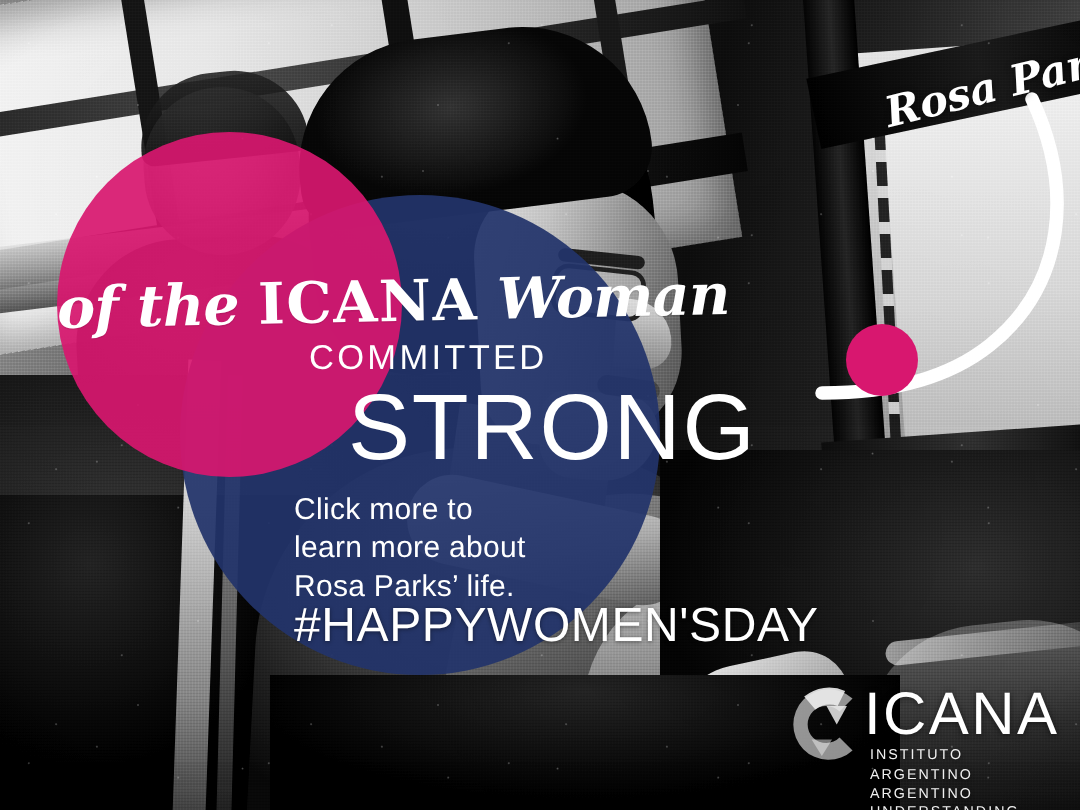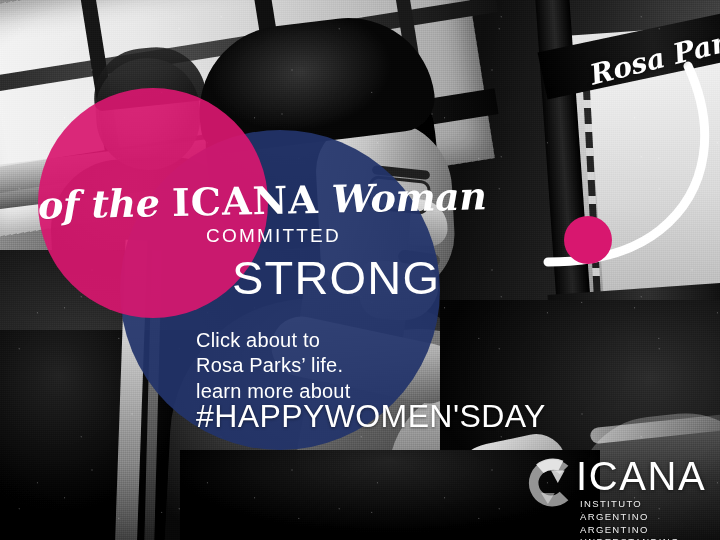--- a/index.html
+++ b/index.html
@@ -276,24 +276,24 @@
     font-family:"DejaVu Serif", serif;
     font-style:italic;font-weight:700;
     font-size:38px;letter-spacing:-0.5px;
     white-space:nowrap;
     transform:rotate(-1.2deg);
     text-shadow:0 1px 0 rgba(0,0,0,.08);
   }
   #script-line .up{font-style:normal;letter-spacing:1px;}
 
   #committed{
-    left:206px;top:225px;font-size:19px;letter-spacing:2.2px;white-space:nowrap;
+    left:206px;top:225px;font-size:23px;letter-spacing:2.2px;white-space:nowrap;
   }
   #strong{
-    left:232px;top:250px;font-size:47px;letter-spacing:1.2px;font-weight:400;white-space:nowrap;
+    left:232px;top:250px;font-size:62px;letter-spacing:1.2px;font-weight:400;white-space:nowrap;
   }
   #understanding{
     left:193px;top:295px;font-size:29px;letter-spacing:1.2px;white-space:nowrap;
   }
   #click-block{
     left:196px;top:328px;font-size:20px;line-height:1.27;letter-spacing:.2px;
   }
   #hashtag{
     left:196px;top:398px;font-size:32px;letter-spacing:.4px;font-weight:400;white-space:nowrap;
     text-shadow:0 1px 3px rgba(0,0,0,.45);
@@ -388,23 +388,23 @@
 
   <div id="pink-circle" style="background: rgb(216, 23, 111); opacity: 0.92;"></div>
 
 
   <div class="txt" id="script-line"><span>of the </span><span class="up">ICANA</span><span> Woman</span></div>
 
   <div class="txt" id="committed">COMMITTED</div>
   <div class="txt" id="strong">STRONG</div>
 
   <div class="txt" id="click-block">
-    <div>Click about to</div>
+    <div>Click more to</div>
+    <div>learn more about</div>
     <div>Rosa Parks’ life.</div>
-    <div>learn more about</div>
   </div>
 
   <div class="txt" id="hashtag">#HAPPYWOMEN'SDAY</div>
 
   <div class="txt" id="rosa-parks-script">Rosa Parks</div>
 
   <div id="logo">
     <svg id="logo-mark" viewBox="0 0 100 100">
       <path d="M78 22 A38 38 0 1 0 78 78 L64 64 A20 20 0 1 1 64 36 Z" fill="#ffffff" opacity="0.62"></path>
       <path d="M70 14 A42 42 0 0 0 26 20 L38 34 A26 26 0 0 1 62 30 Z" fill="#ffffff" opacity="0.9"></path>

